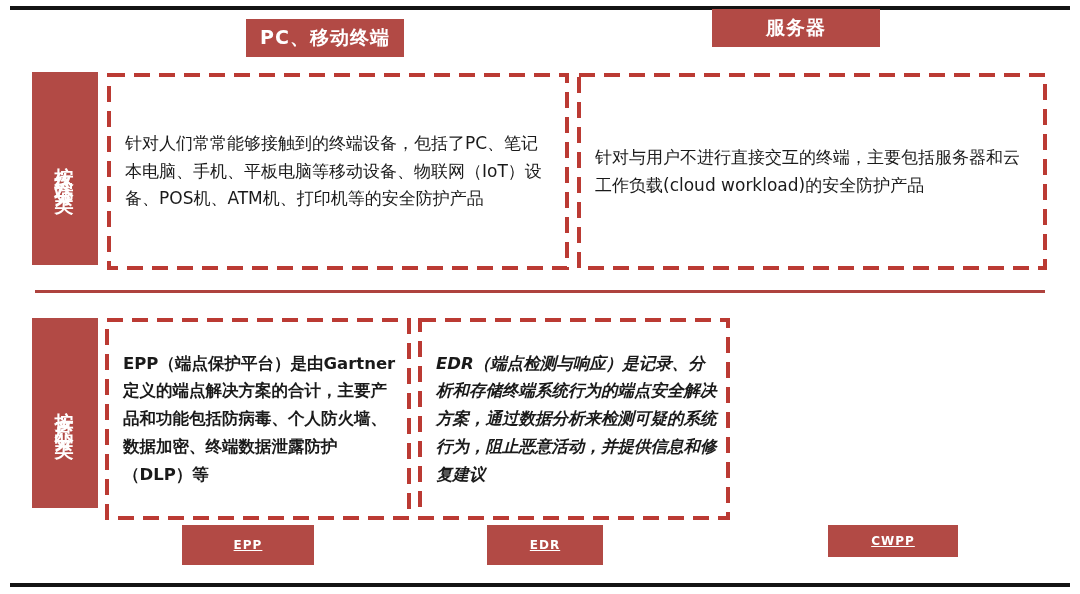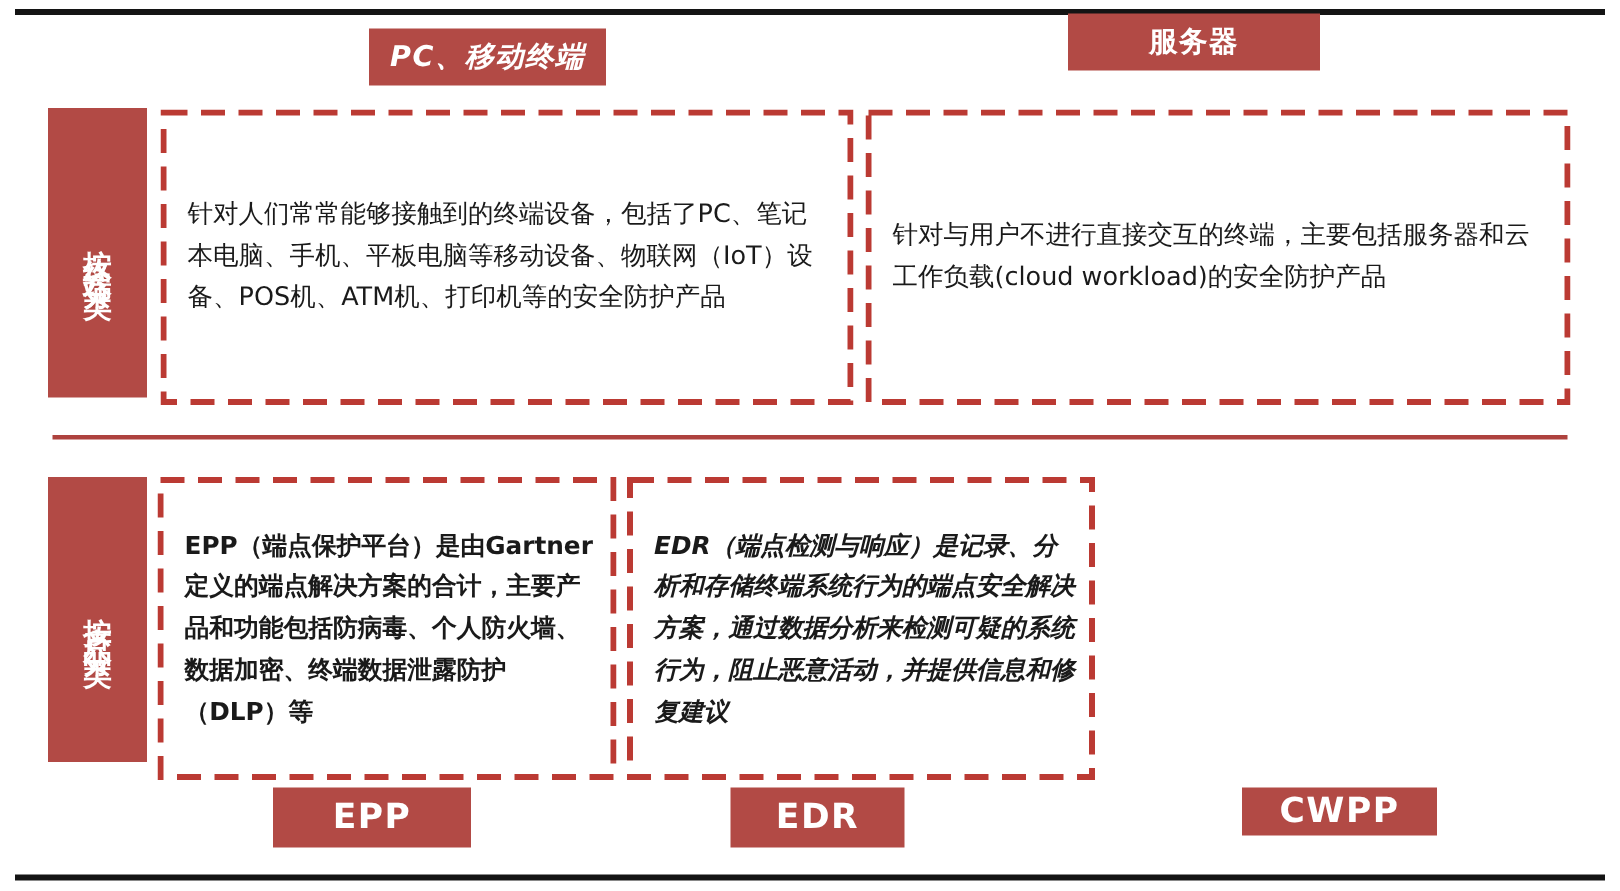--- a/index.html
+++ b/index.html
@@ -55,32 +55,33 @@
     line-height:1.62;
     color:#1a1a1a;
   }
   .dash-text.bold{font-weight:bold;font-size:16.5px;line-height:1.68;padding-right:12px;}
   .tag{
     position:absolute;
     background:var(--solid-red);
     color:#ffffff;
     display:flex;align-items:center;justify-content:center;
     font-weight:bold;
-    font-size:23px;
+    font-size:12px;
     letter-spacing:1px;
+    text-decoration:underline;
   }
 </style>
 </head>
 <body>
 
 <div class="canvas">
 
   <div class="hline" style="left:10px;top:6px;width:1060px;height:4px;"></div>
 
-  <div class="solid-box" style="left:246px;top:19px;width:158px;height:38px;font-style:italic;">
+  <div class="solid-box" style="left:246px;top:19px;width:158px;height:38px;">
     <span>PC、移动终端</span>
   </div>
   <div class="solid-box" style="left:712px;top:9px;width:168px;height:38px;">
     <span>服务器</span>
   </div>
 
   <div class="solid-box side-label" style="left:32px;top:72px;width:66px;height:193px;">
     <span>按终端分类</span>
   </div>
 

